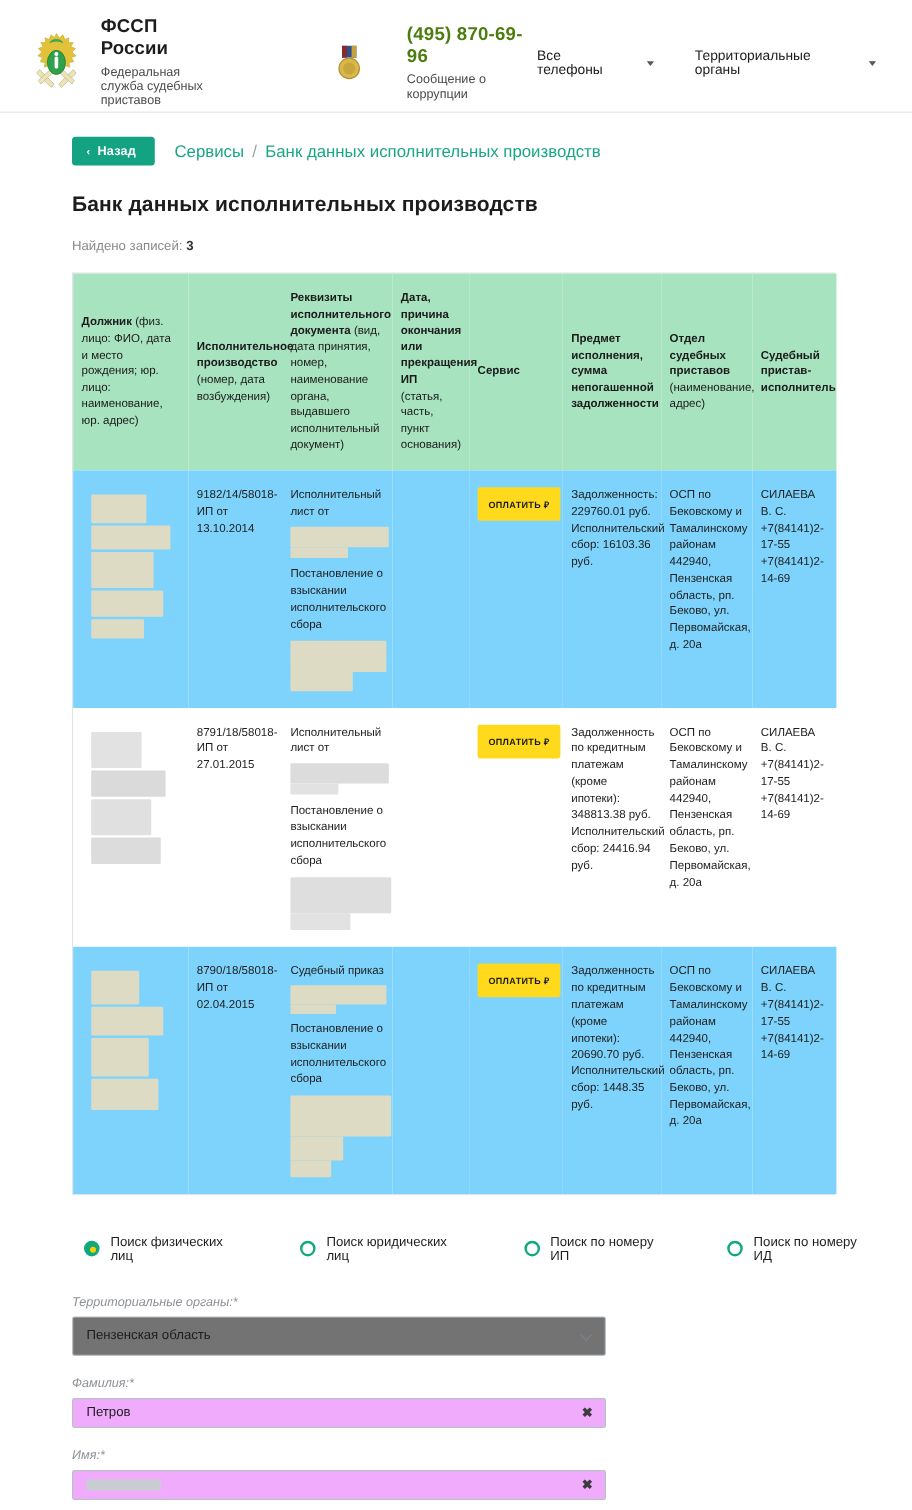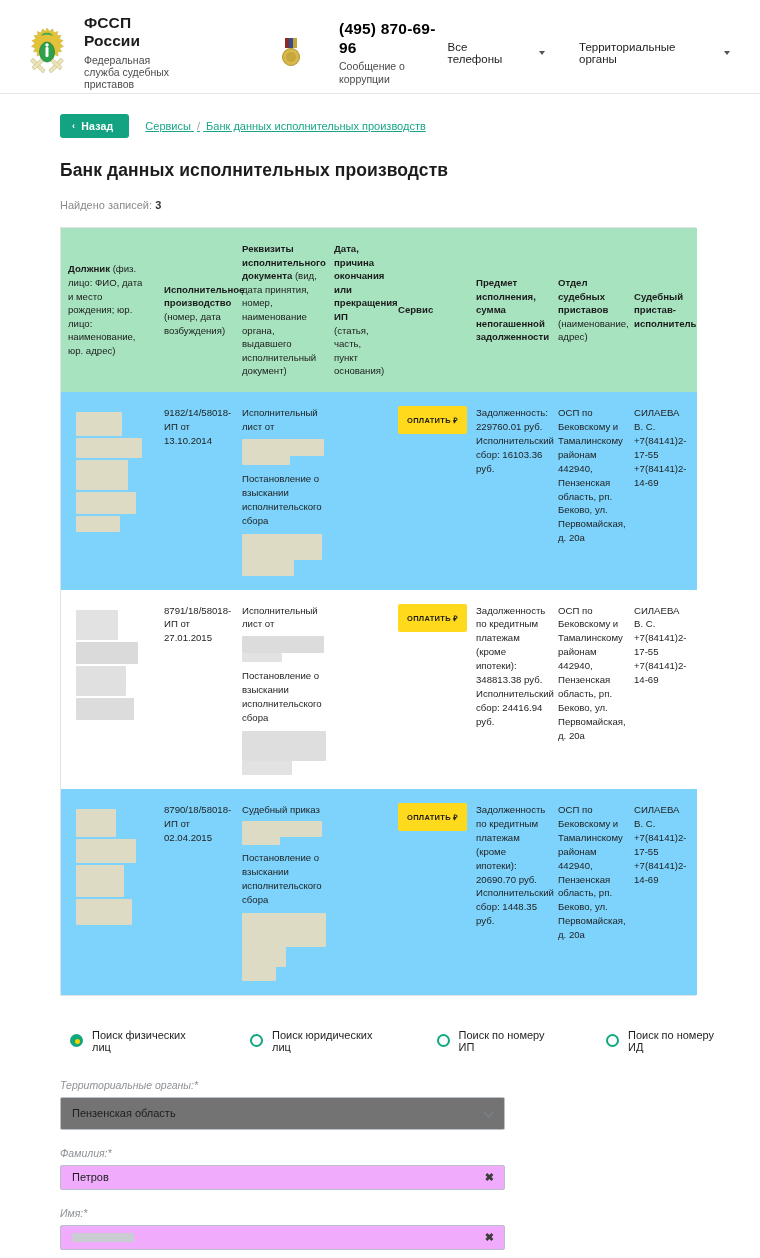--- a/index.html
+++ b/index.html
@@ -24,38 +24,38 @@
   }
   .brand { display: flex; align-items: center; }
   .emblem { width: 50px; height: 56px; flex: 0 0 50px; margin-right: 12px; }
   .brand-text { line-height: 1.18; }
   .brand-title { font-size: 15.5px; font-weight: bold; color: #1c1c1c; letter-spacing: .1px; }
   .brand-sub { font-size: 10.5px; color: #4c4c4c; margin-top: 3px; max-width: 105px; }
 
   .medal { width: 20px; height: 30px; margin-left: 105px; flex: 0 0 20px; }
 
   .phone-block { margin-left: 38px; line-height: 1.25; }
-  .phone-num { font-size: 15.5px; font-weight: bold; color: #000000; letter-spacing: .2px; }
+  .phone-num { font-size: 15.5px; font-weight: bold; color: #4d7c0f; letter-spacing: .2px; }
   .phone-sub { font-size: 10.5px; color: #4a4a4a; margin-top: 3px; }
 
   .top-nav { margin-left: auto; display: flex; align-items: center; gap: 34px; }
   .nav-item { display: flex; align-items: center; gap: 25px; font-size: 11.5px; color: #1c1c1c; cursor: pointer; }
   .caret { width: 0; height: 0; border-left: 3px solid transparent; border-right: 3px solid transparent; border-top: 4px solid #555; }
 
   
   .page { padding: 0 30px 0 60px; }
 
   .crumbrow { display: flex; align-items: center; padding-top: 20px; }
   .back-btn {
     background: #13a383; color: #fff; font-size: 10.5px; font-weight: bold;
     padding: 6px 16px 6px 12px; border-radius: 3px; border: none; cursor: pointer;
     display: inline-flex; align-items: center; gap: 6px; letter-spacing: .2px;
   }
   .back-chev { font-size: 9px; }
-  .crumbs { margin-left: 16px; font-size: 11px; color: #19a688; text-decoration: underline; }
+  .crumbs { margin-left: 16px; font-size: 14px; color: #19a688; }
   .crumbs .sep { color: #9aa5a2; margin: 0 3px; }
   .crumbs a { color: #19a688; text-decoration: none; }
 
   h1.page-title {
     font-size: 17.5px; font-weight: bold; color: #1c1c1c;
     margin: 22px 0 0 0; letter-spacing: .1px;
   }
   .found { font-size: 11px; color: #8a8a8a; margin-top: 18px; }
   .found b { color: #333; }
 

